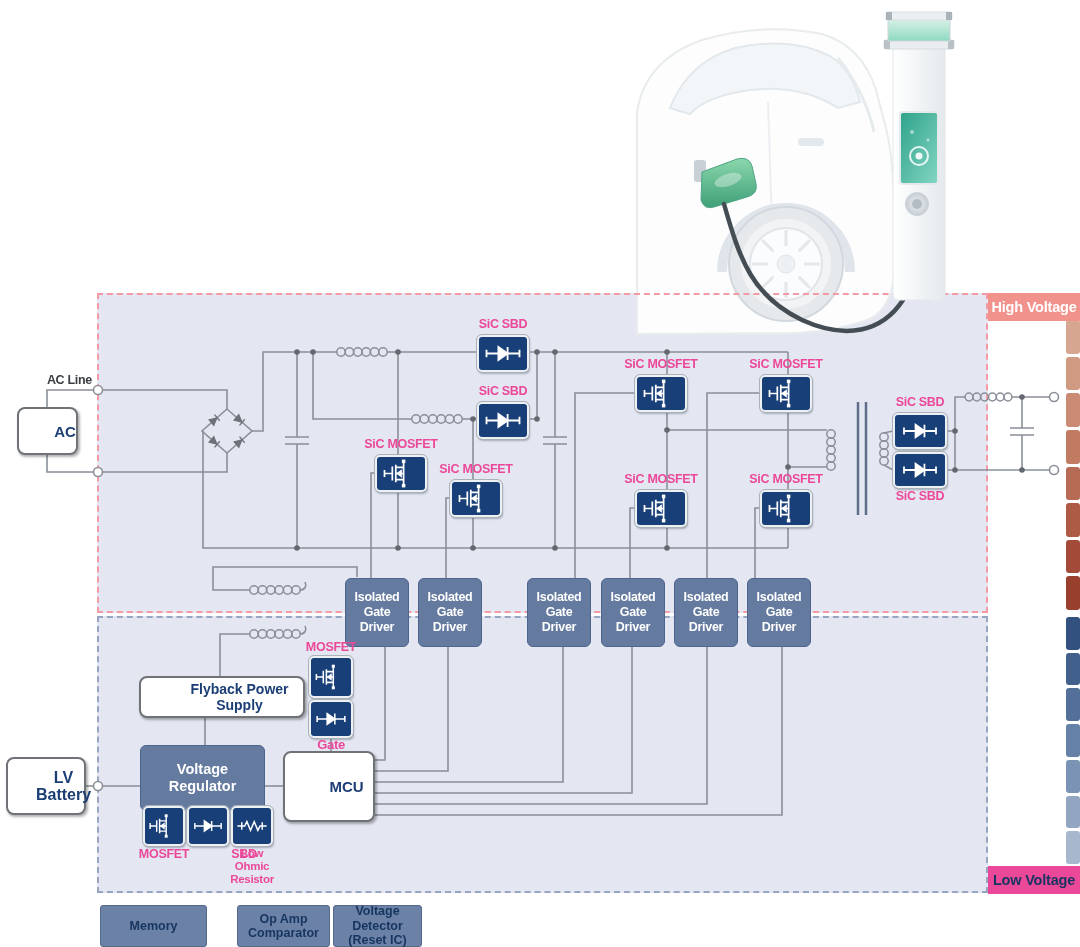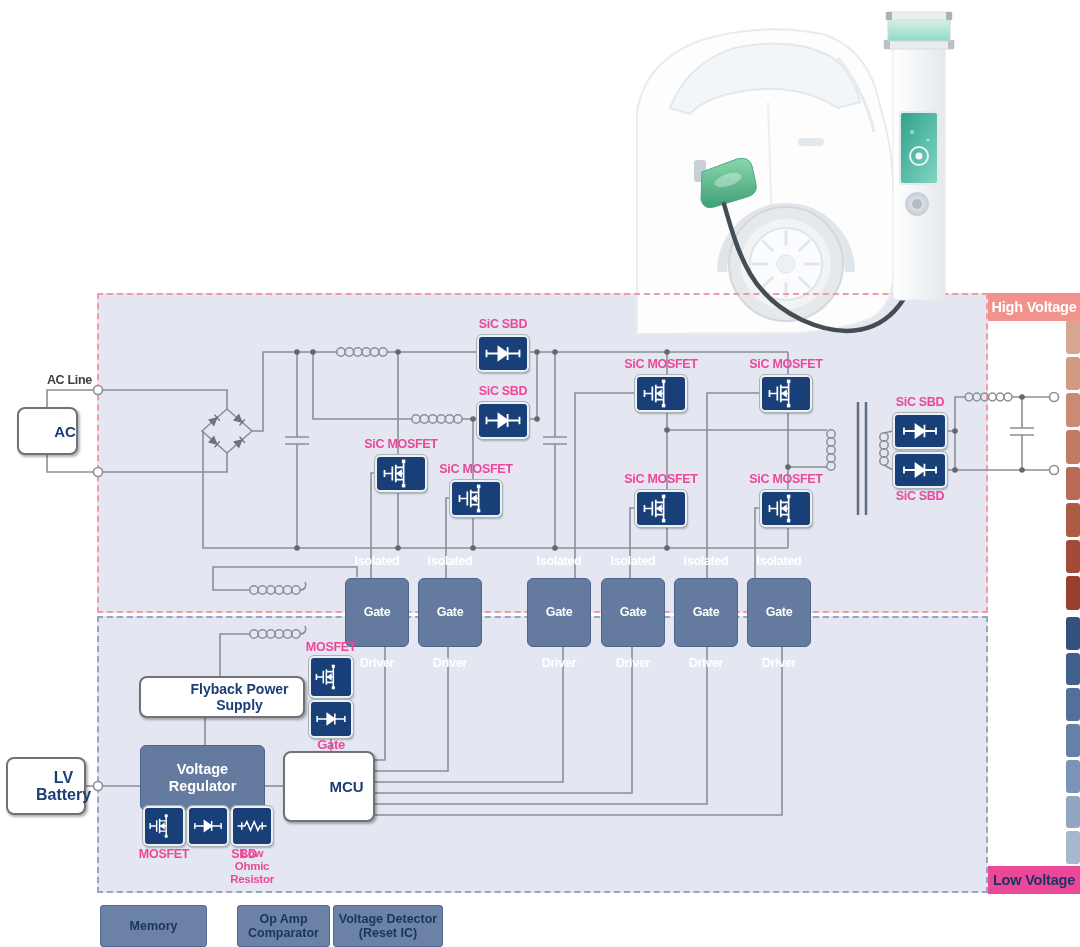--- a/index.html
+++ b/index.html
@@ -11,21 +11,21 @@
   .lv-border{border:2px dashed #96a5c0;}
   .navy-block{position:absolute;background:#183f78;border:2px solid #eef1f4;outline:1px solid #a9b1b9;
               border-radius:5px;box-shadow:1px 2px 2px rgba(50,60,80,.35);box-sizing:border-box;}
   .navy-block svg{width:100%;height:100%;display:block;}
   .white-box{position:absolute;background:#fff;border:2px solid #6f7377;border-radius:8px;
              box-shadow:1.5px 2px 2.5px rgba(0,0,0,.3);display:flex;flex-direction:column;align-items:center;
              justify-content:center;color:#1b3e75;font-weight:bold;box-sizing:border-box;text-align:center;padding-left:35px;}
   .slate{position:absolute;background:#647a9f;border:1px solid #4d648e;border-radius:6px;color:#fff;
          font-weight:bold;display:flex;flex-direction:column;align-items:center;justify-content:center;
          text-align:center;box-sizing:border-box;}
-  .driver{width:64px;height:69px;top:578px;font-size:12.5px;line-height:15px;letter-spacing:-0.3px;gap:36px;}
+  .driver{width:64px;height:69px;top:578px;font-size:12.5px;line-height:15px;letter-spacing:-0.3px;}
   .comp-label{position:absolute;color:#ec4899;font-weight:bold;font-size:12.5px;text-align:center;
               letter-spacing:-0.3px;white-space:nowrap;}
   .bottom-block{position:absolute;background:#6c81a6;border:1px solid #55688e;border-radius:3px;color:#16355f;
                 font-weight:bold;display:flex;flex-direction:column;align-items:center;justify-content:center;
                 text-align:center;font-size:12.5px;line-height:14.5px;box-sizing:border-box;}
   .badge{position:absolute;font-weight:bold;font-size:14.5px;display:flex;align-items:center;
          justify-content:center;letter-spacing:-0.2px;}
   .bar-zone{position:absolute;left:1066px;width:14px;display:flex;flex-direction:column;gap:3px;}
   .bar-zone div{flex:1;border-radius:3px;}
   svg.layer{position:absolute;left:0;top:0;}
@@ -492,21 +492,21 @@
       <span>Driver</span>
     </div>
 
   <div class="bottom-block" style="left:100px;top:905px;width:107px;height:42px;">
     <span>Memory</span>
     </div>
   <div class="bottom-block" style="left:213px;top:905px;width:93px;height:42px;margin-left:24px;">
     <span>Op Amp</span>
     <span>Comparator</span>
     </div>
-  <div class="bottom-block" style="left:333px;top:905px;width:110px;height:42px;">
+  <div class="bottom-block" style="left:333px;top:905px;width:89px;height:42px;">
     <span>Voltage Detector</span>
     <span>(Reset IC)</span>
     </div>
 
   <span class="comp-label" style="left:28px;top:373px;width:64px;text-align:right;color:#3a3f45;">AC Line</span>
   <span class="comp-label" style="left:465px;top:317px;width:76px;">SiC SBD</span>
   <span class="comp-label" style="left:465px;top:384px;width:76px;">SiC SBD</span>
   <span class="comp-label" style="left:363px;top:437px;width:76px;">SiC MOSFET</span>
   <span class="comp-label" style="left:438px;top:462px;width:76px;">SiC MOSFET</span>
   <span class="comp-label" style="left:623px;top:357px;width:76px;">SiC MOSFET</span>

